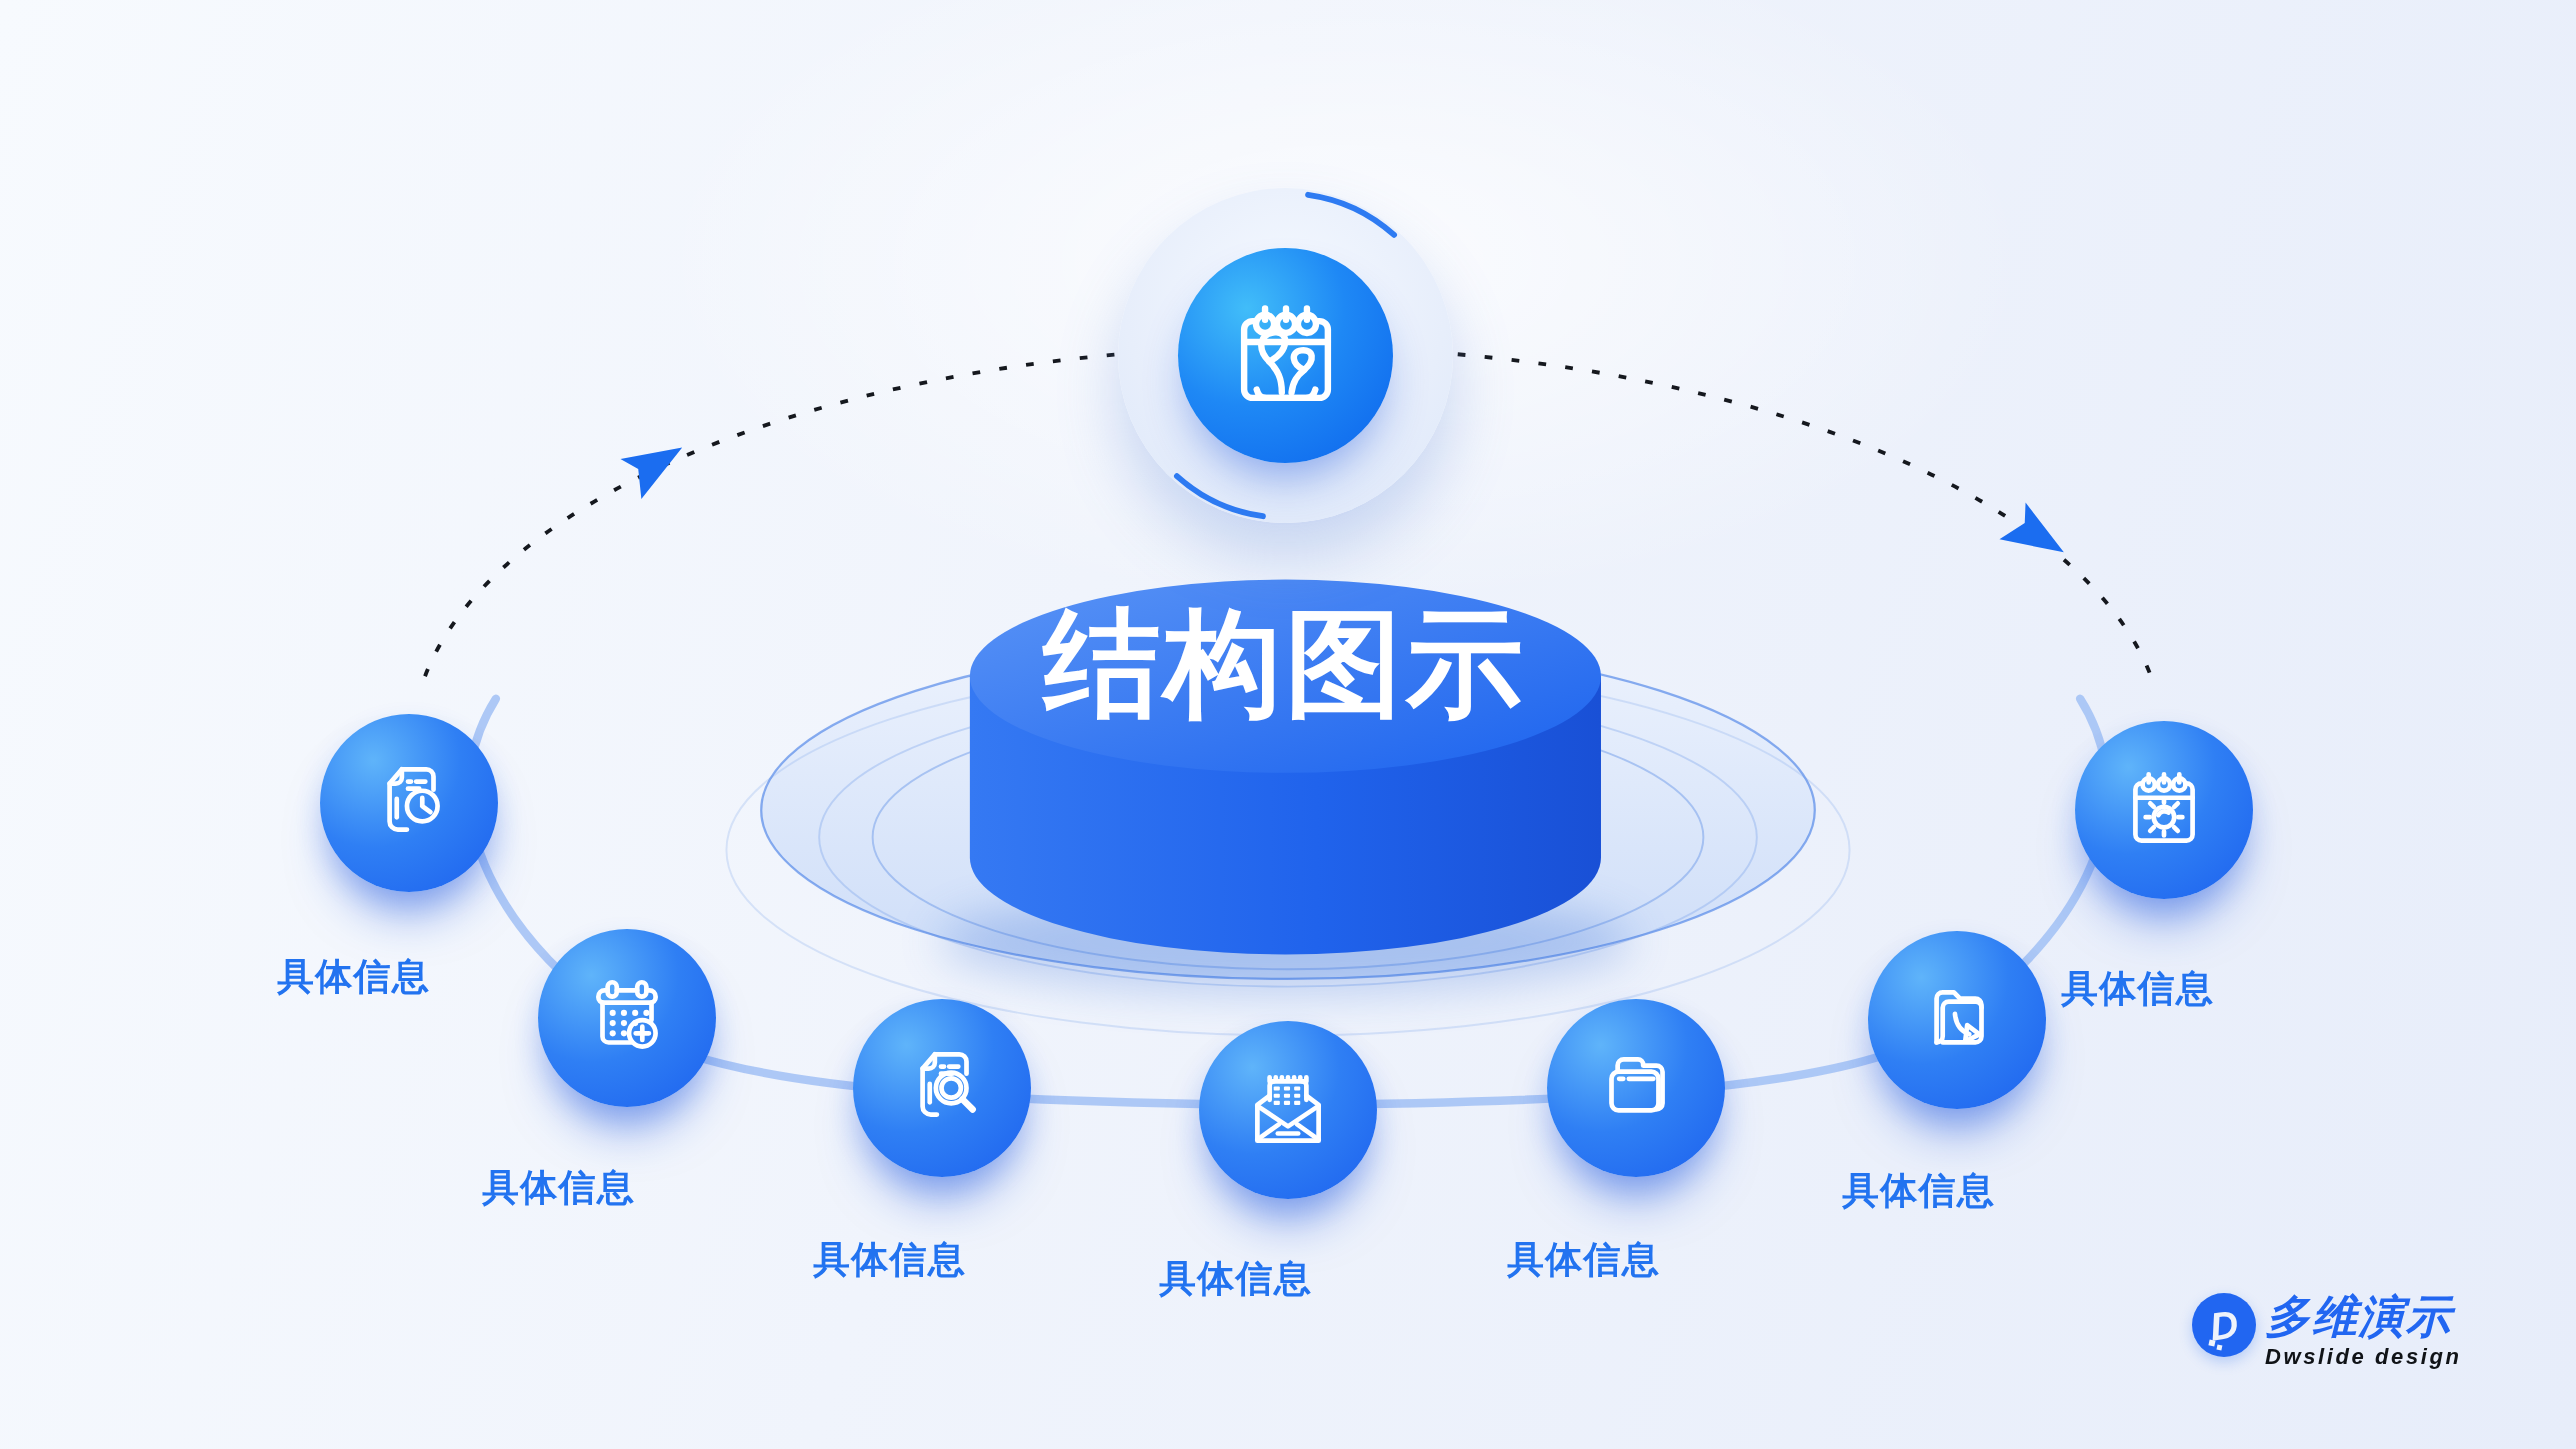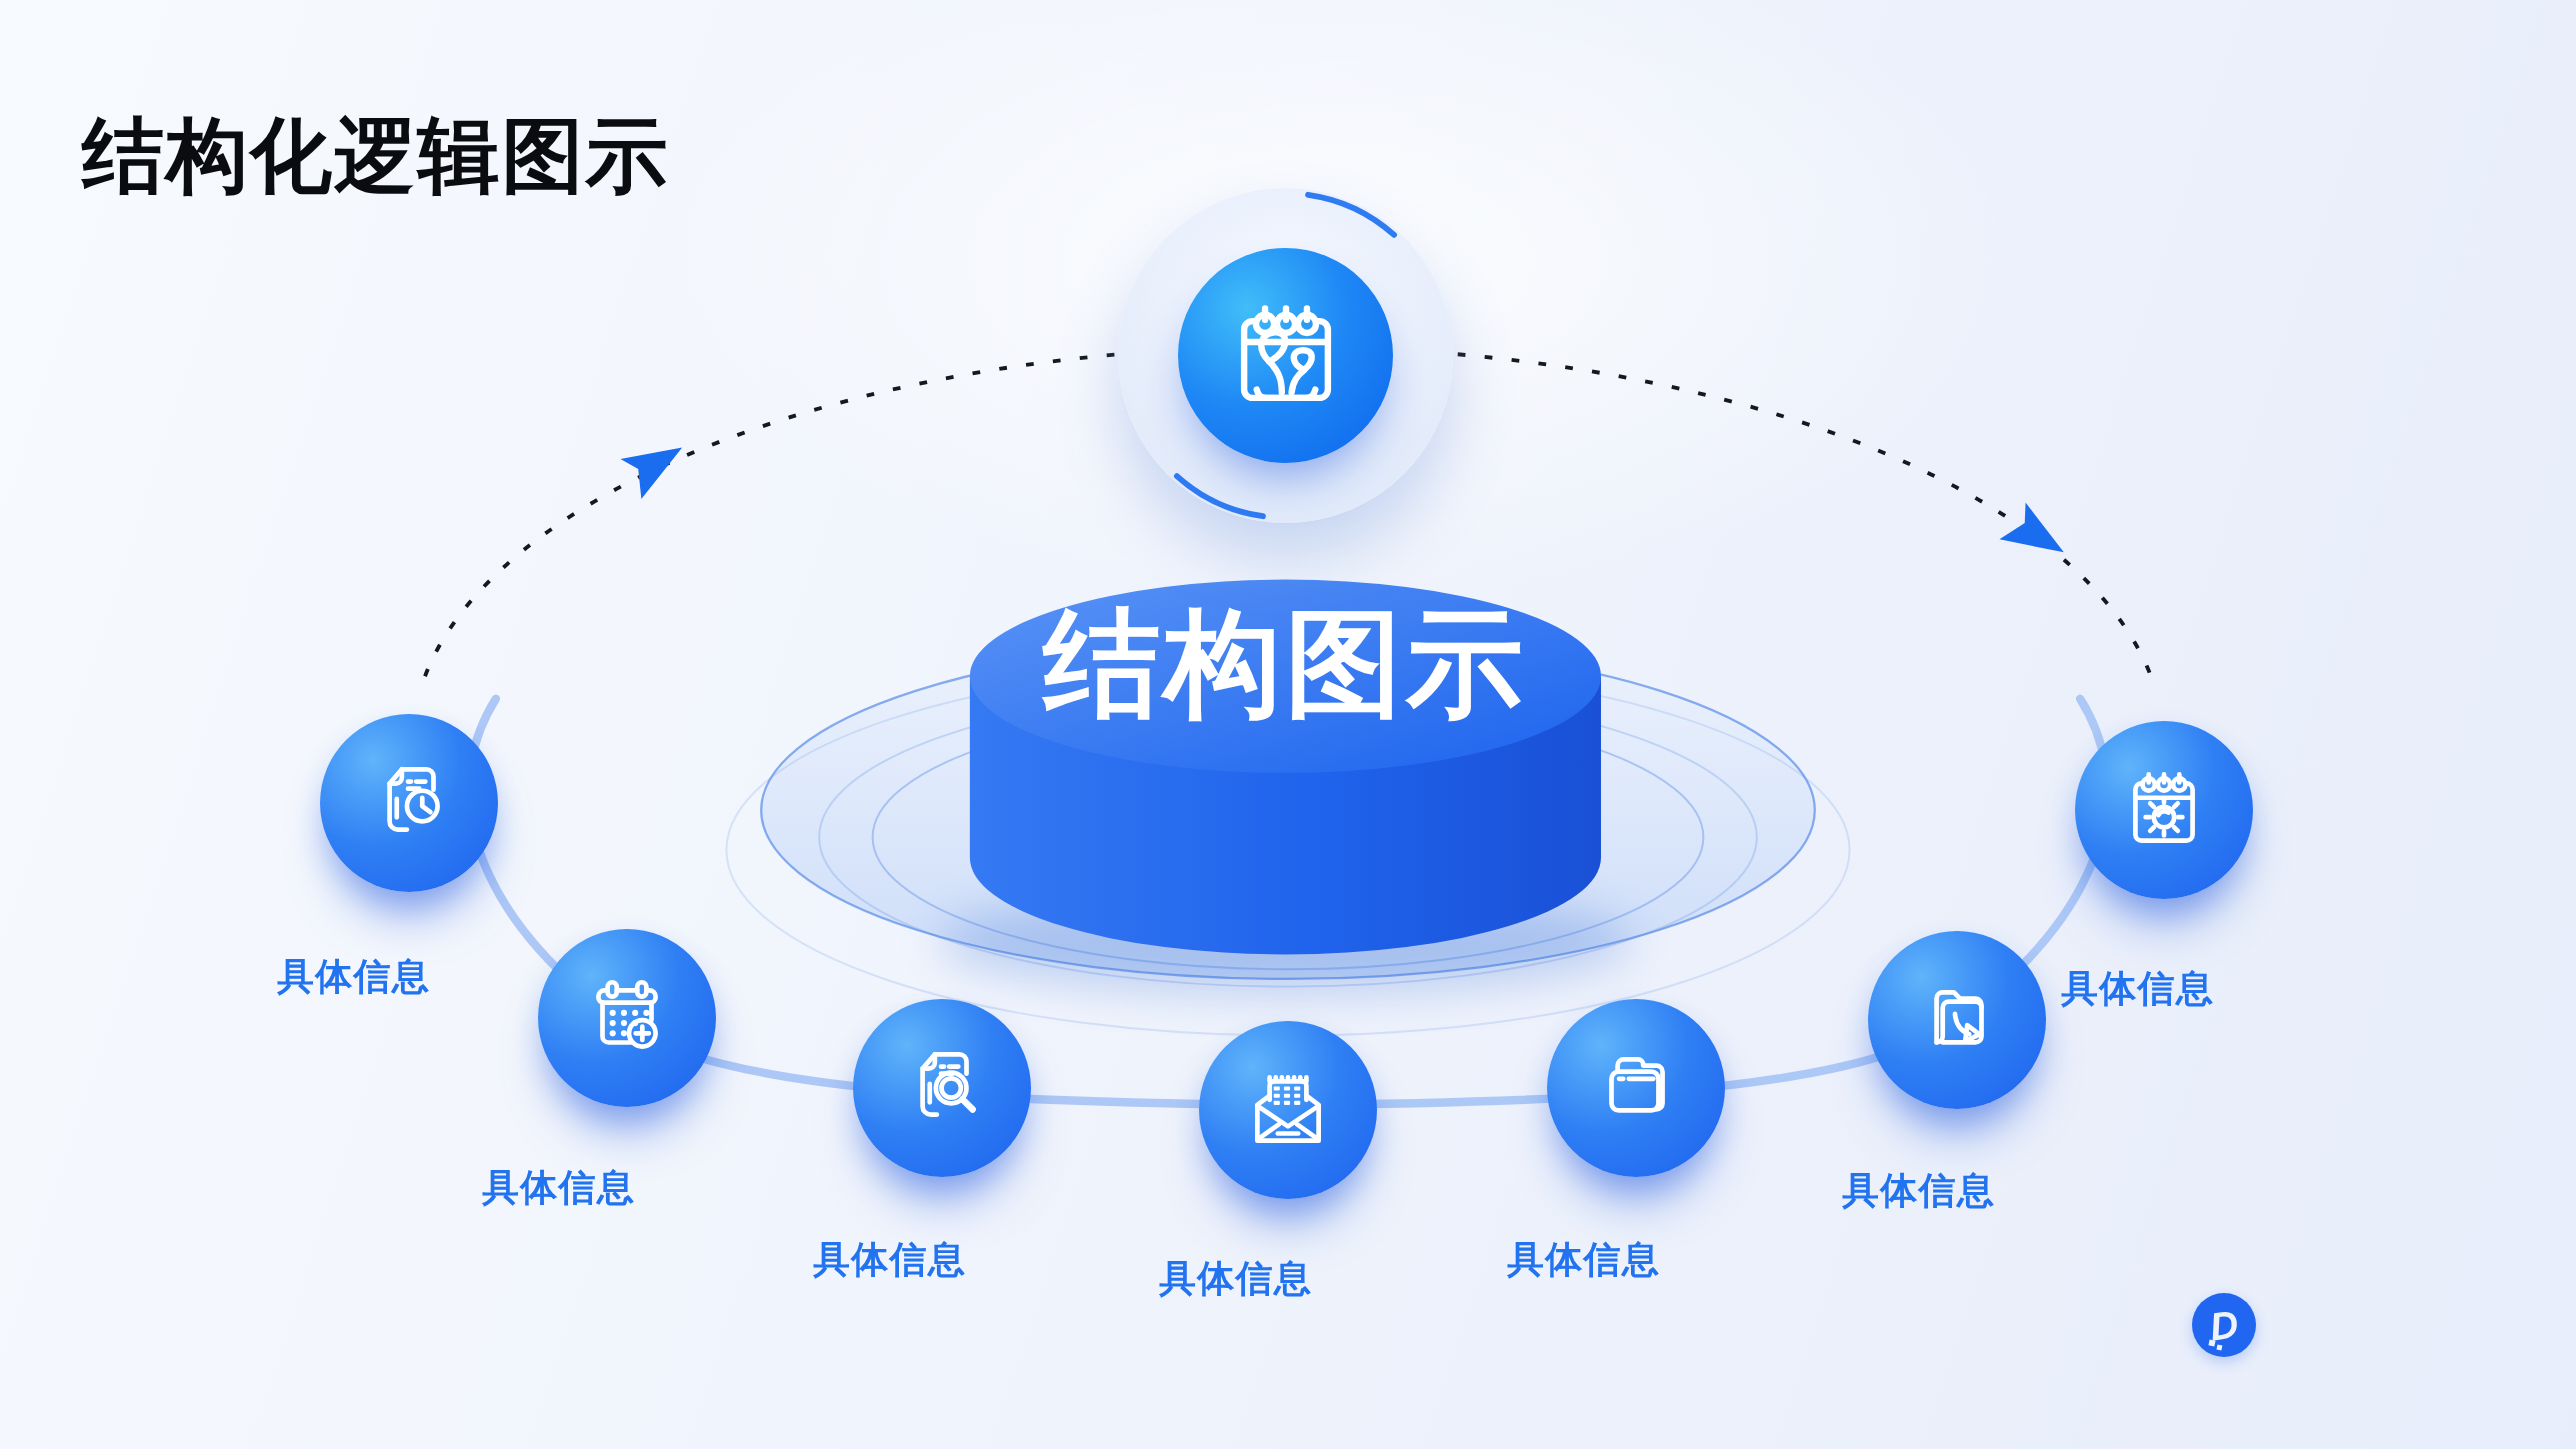--- a/index.html
+++ b/index.html
@@ -105,21 +105,20 @@
     <ellipse cx="2000" cy="1300" rx="645" ry="205" fill="none" stroke="#6f9cea" stroke-opacity="0.5" stroke-width="3"></ellipse>
     <ellipse cx="2000" cy="1300" rx="728" ry="232" fill="none" stroke="#6f9cea" stroke-opacity="0.32" stroke-width="3"></ellipse>
     <ellipse cx="2000" cy="1320" rx="872" ry="288" fill="none" stroke="#6f9cea" stroke-opacity="0.22" stroke-width="3"></ellipse>
 
     <ellipse cx="1996" cy="1462" rx="540" ry="82" fill="#3f74d8" opacity="0.28" filter="url(#blur40)"></ellipse>
 
     <path d="M 1506 1050 L 1506 1332 A 490 150 0 0 0 2486 1332 L 2486 1050 Z" fill="url(#gradSide)"></path>
     <ellipse cx="1996" cy="1050" rx="490" ry="150" fill="url(#gradTop)"></ellipse>
   </svg>
 
-  <div class="title">结构化逻辑图示</div>
 
   <div class="disc-label">结构图示</div>
   <div class="disc-reflection">
     
   </div>
 
   <div class="halo">
     <svg class="halo-arcs" viewBox="0 0 520 520">
       <path d="M 295 10.5 A 252 252 0 0 1 428.6 72.8" fill="none" stroke="#2e7bf2" stroke-width="9" stroke-linecap="round"></path>
       <path d="M 225 509.5 A 252 252 0 0 1 91.4 447.2" fill="none" stroke="#2e7bf2" stroke-width="9" stroke-linecap="round"></path>
@@ -267,16 +266,20 @@
     </svg>
   </div>
   <div class="node-label" style="left:2061px;top:964px;">具体信息</div>
 
   <div class="logo">
     <div class="logo-mark">
       <span class="logo-d">D</span>
       <span class="logo-px1"></span>
       <span class="logo-px2"></span>
     </div>
+    <div class="logo-text">
+      <span class="logo-brand">多维演示</span>
+      <span class="logo-sub">Dwslide design</span>
+    </div>
   </div>
 
 </div>
 
 
 </body></html>

